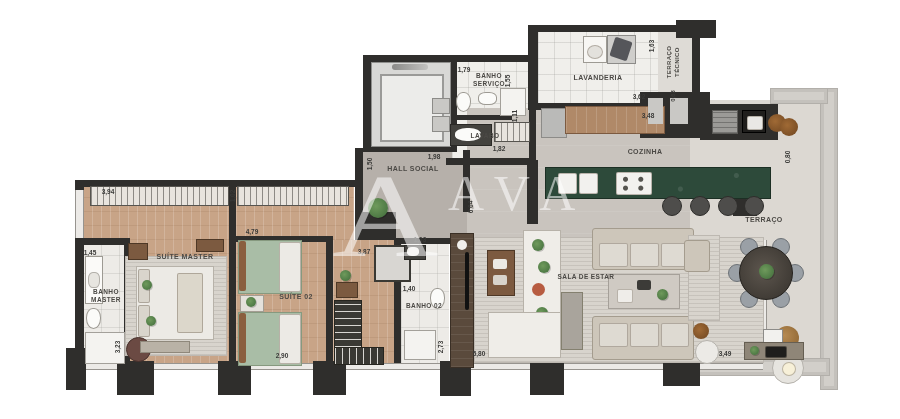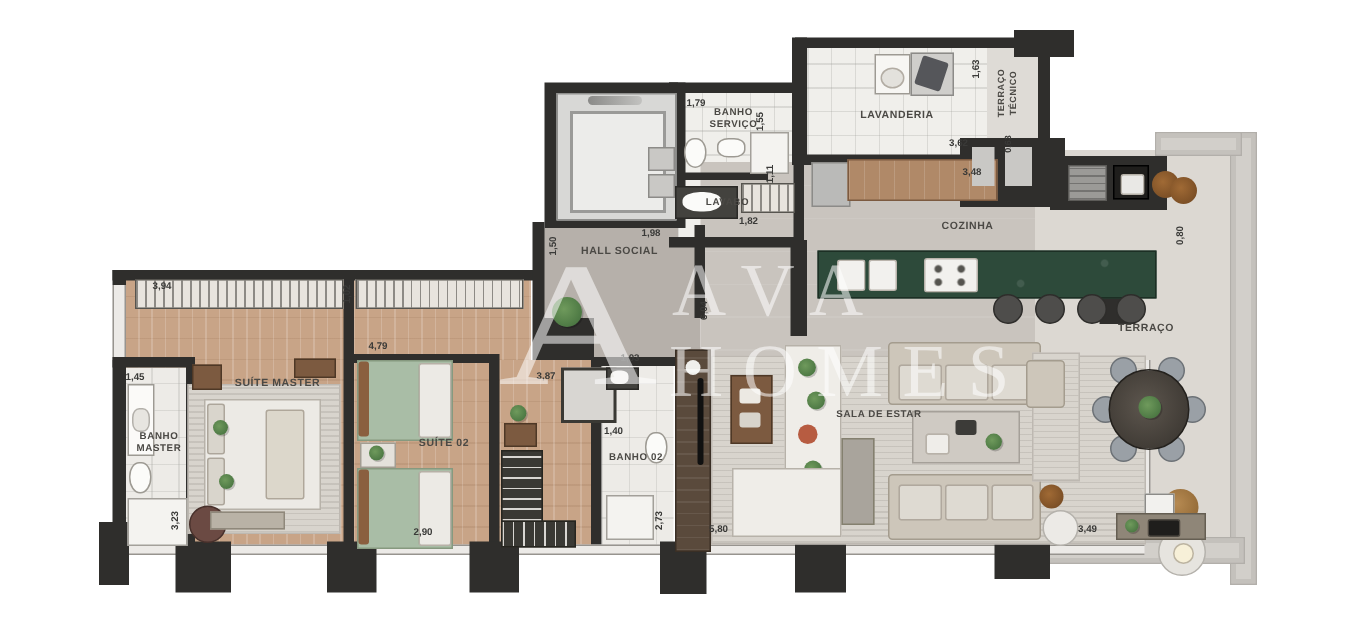--- a/index.html
+++ b/index.html
@@ -268,15 +268,14 @@
   <span class="dim v" style="left:514px;top:116px;">1,11</span>
   <span class="dim" style="left:639px;top:96px;">3,62</span>
   <span class="dim v" style="left:651px;top:46px;">1,63</span>
   <span class="dim v" style="left:673px;top:96px;font-size:6px;">0,63</span>
   <span class="dim" style="left:648px;top:115px;">3,48</span>
   <span class="dim v" style="left:787px;top:157px;">0,80</span>
   <span class="dim" style="left:725px;top:353px;">3,49</span>
 
   <div class="wm" style="left:332px;top:158px;font-size:118px;transform:scaleX(1.25);transform-origin:left top;line-height:1;">A</div>
   <div class="wm" style="left:448px;top:168px;font-size:50px;letter-spacing:16px;line-height:1;">AVA</div>
-  <div class="wm" style="left:446px;top:222px;font-size:50px;letter-spacing:13px;line-height:1;">HOMES</div>
 
 </div>
 
 </body></html>

